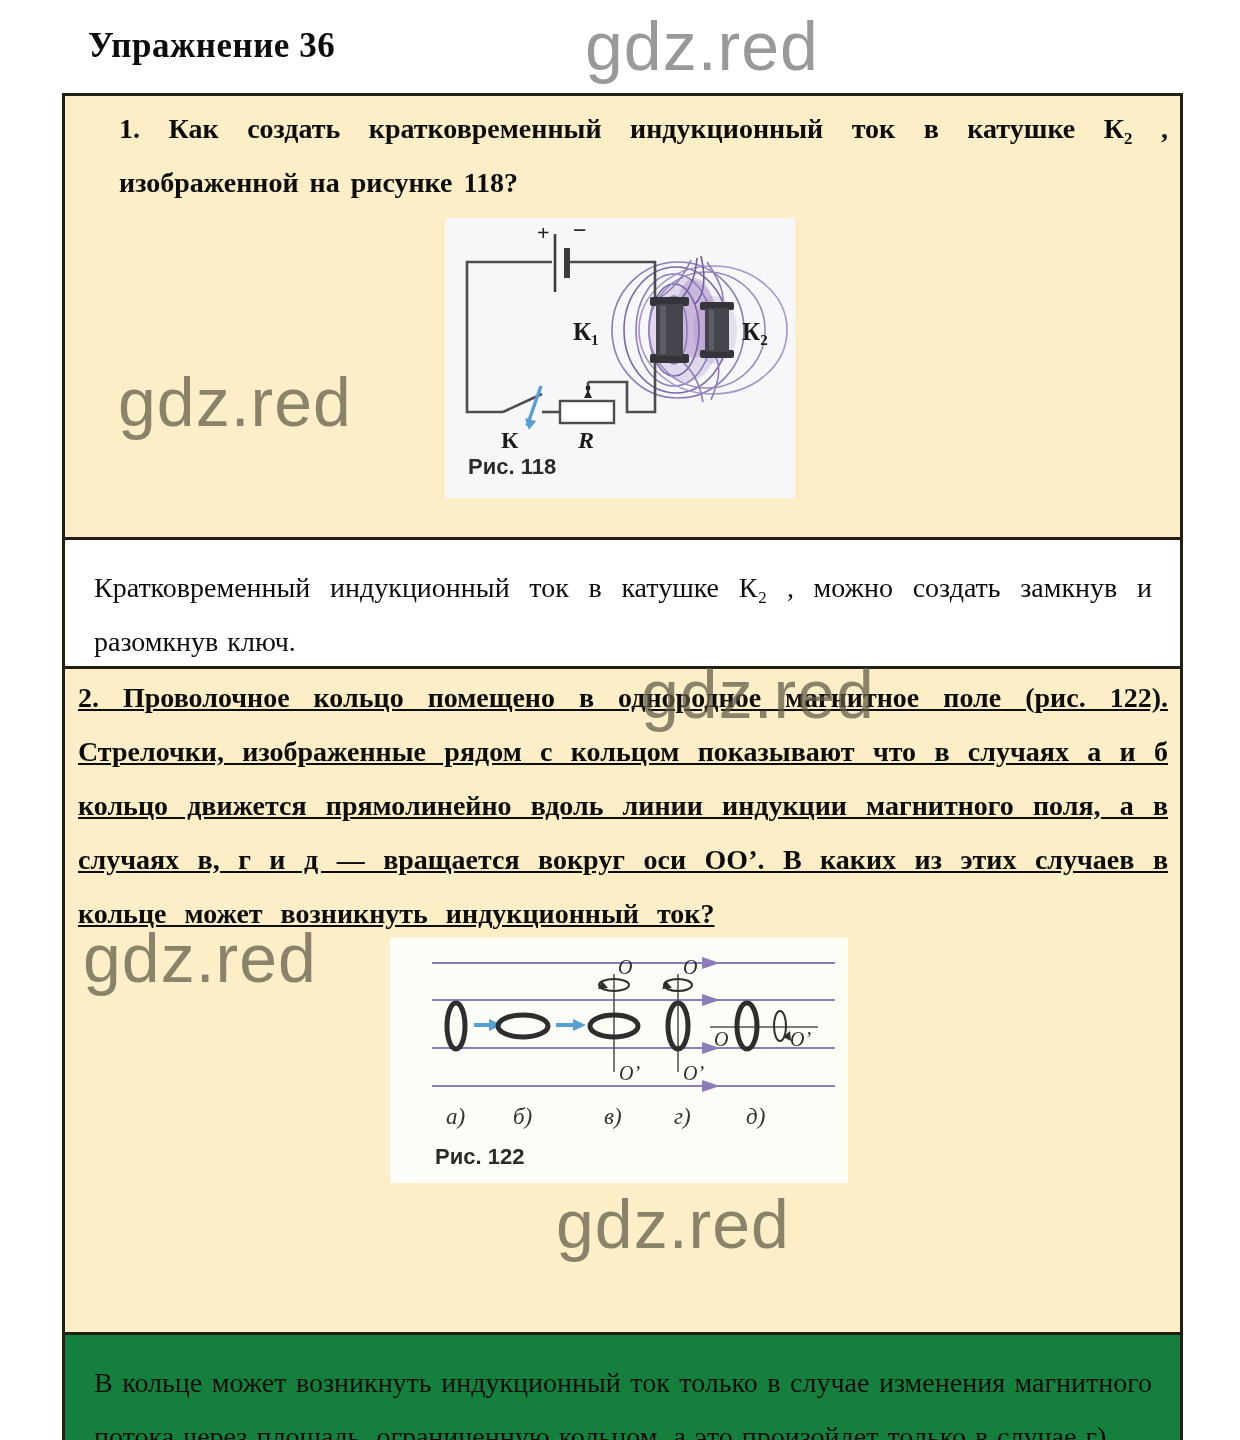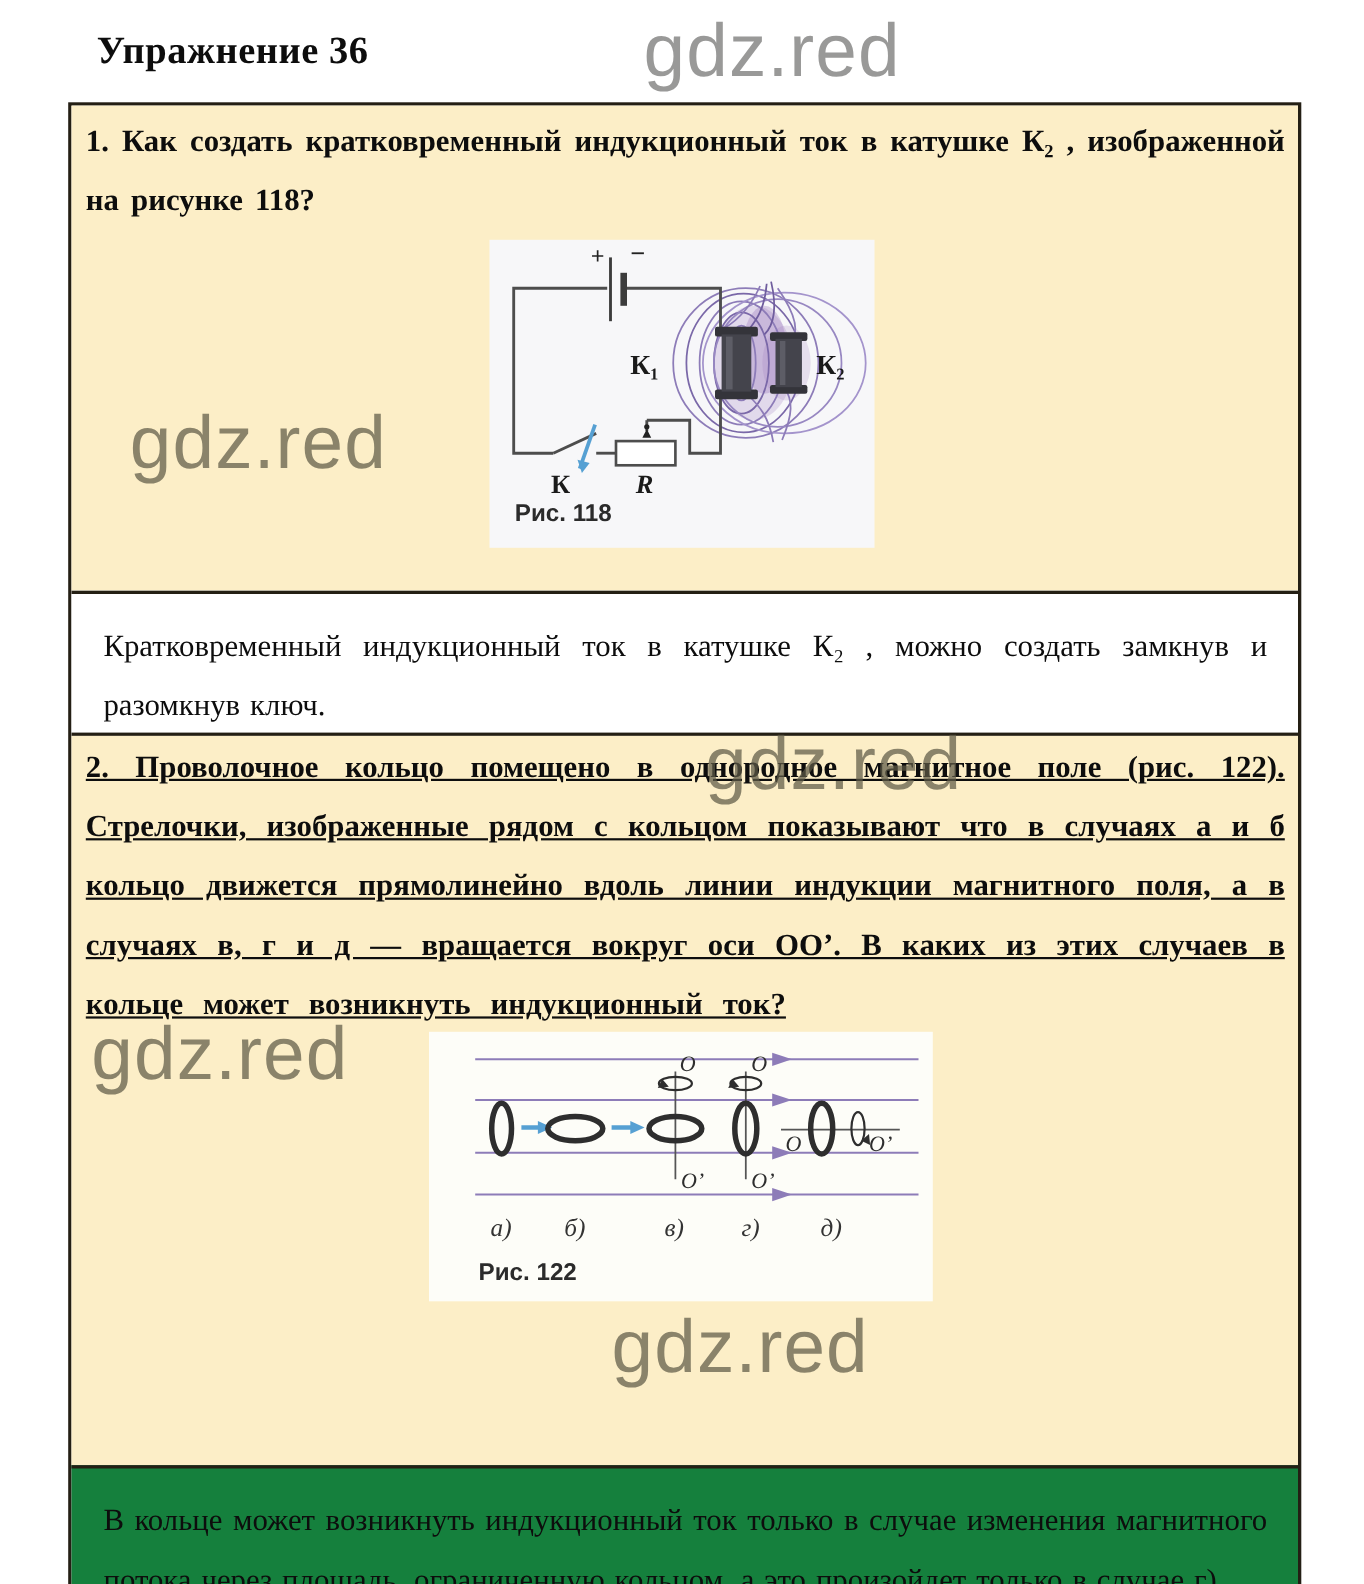--- a/index.html
+++ b/index.html
@@ -23,21 +23,21 @@
     z-index:20;line-height:1;
     pointer-events:none;
   }
   .wm-cream{color:rgba(94,90,70,0.72);}
   .panel{
     position:absolute;left:62px;top:93px;width:1115px;
     border:3px solid #241f14;
     z-index:1;
   }
   .sec{position:relative;overflow:hidden;}
-  .sec-q1{height:441px;background:#fceec7;}
+  .sec-q1{height:441px;background:#fceec7;padding-left:41px;}
   .sec-a1{height:126px;background:#ffffff;border-top:3px solid #241f14;border-bottom:3px solid #241f14;}
   .sec-q2{height:663px;background:#fceec7;text-decoration:underline;}
   .sec-a2{height:125px;background:#15803d;border-top:3px solid #241f14;}
   .qtext{
     margin:0;padding:6px 12px 0 13px;
     font-size:28px;font-weight:bold;
     line-height:54px;text-align:justify;
   }
   .q1-text{word-spacing:4px;}
   .q2-text{word-spacing:11px;padding-top:2px;}

